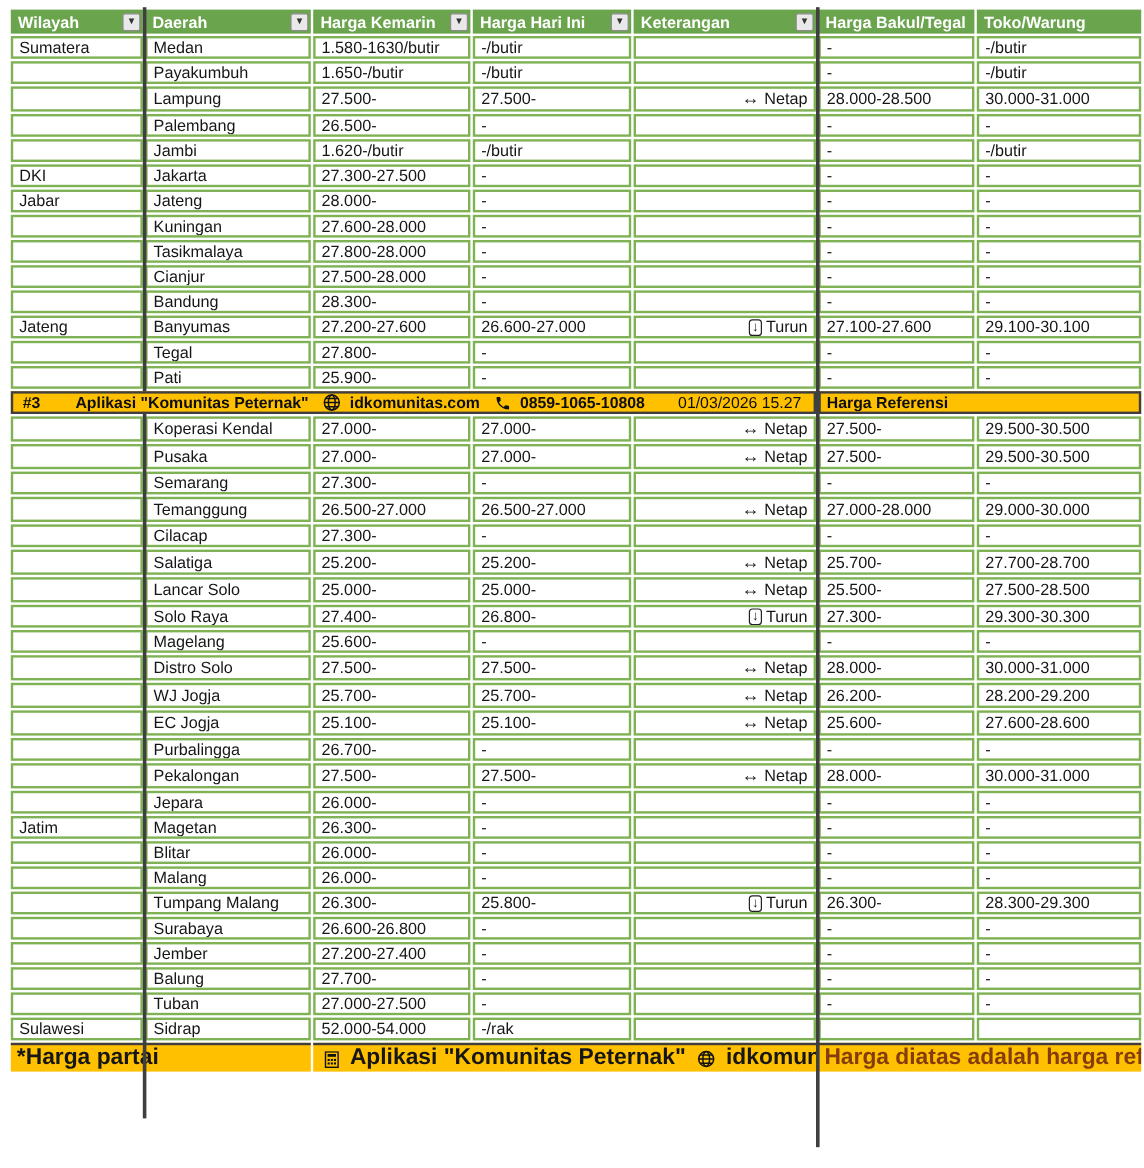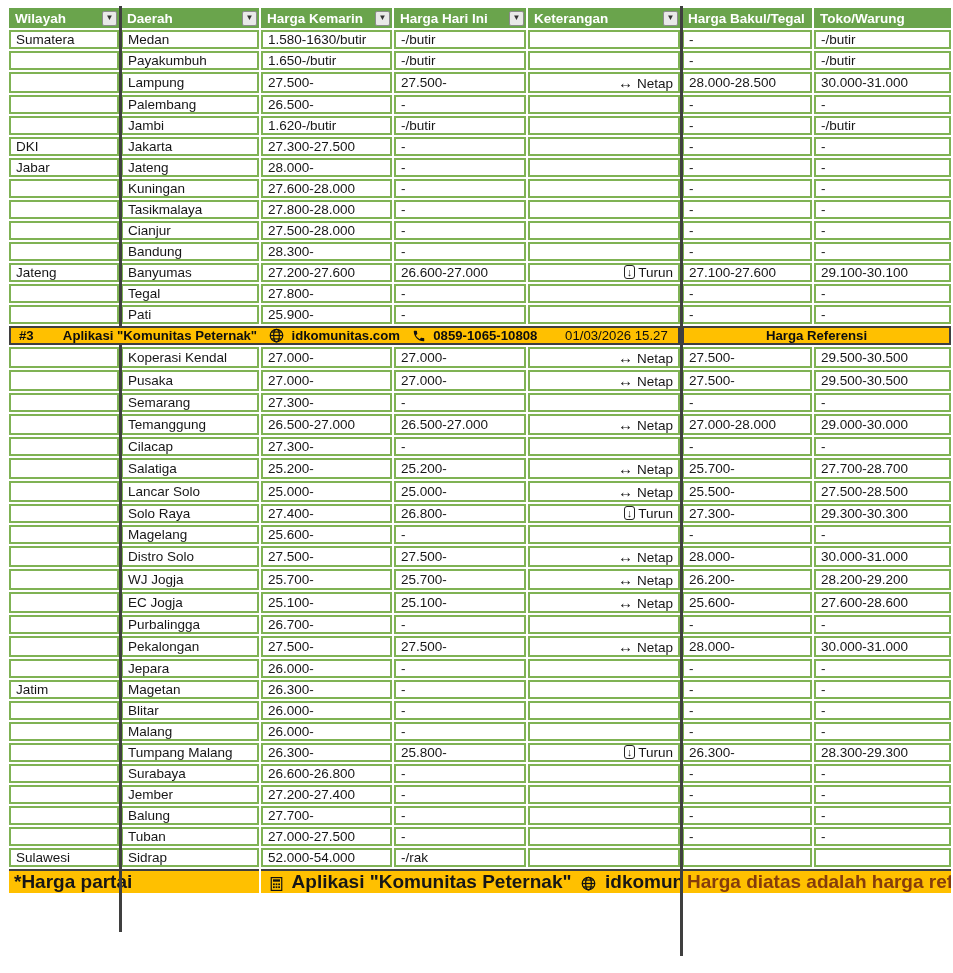--- a/index.html
+++ b/index.html
@@ -28,21 +28,21 @@
   td.c-ket{text-align:right;}
   .netap-arrow{font-size:15px;margin-right:4px;}
   .turun-box{display:inline-block;border:1px solid #222;border-radius:3px;font-size:11px;
      line-height:12px;padding:0 2px;margin-right:3px;vertical-align:1px;}
 
   tr.banner-row td{background:var(--banner-yellow);border:2px solid var(--divider-dark);
      font-weight:600;font-size:13.2px;color:#0e0e0e;}
   td.banner-left .rank{margin:0 26px 0 3px;}
   td.banner-left .ico{vertical-align:-3px;margin:0 4px 0 8px;}
   td.banner-left .dt{font-weight:400;margin-left:24px;}
-  td.banner-right{text-align:center;font-weight:600;}
+  td.banner-right{font-weight:600;}
 
   tr.footer-row td{background:var(--banner-yellow);border:none;border-top:2px solid var(--divider-dark);
      font-weight:700;font-size:19px;height:22px;}
   td.footer-mid{text-align:center;}
   td.footer-mid .ico{vertical-align:-3px;margin:0 4px;}
   td.footer-right{border:2px solid var(--divider-dark);color:var(--note-brown);text-align:left;}
 
   .v-divider{position:absolute;width:3px;background:var(--divider-dark);z-index:3;}
 </style>
 </head>

